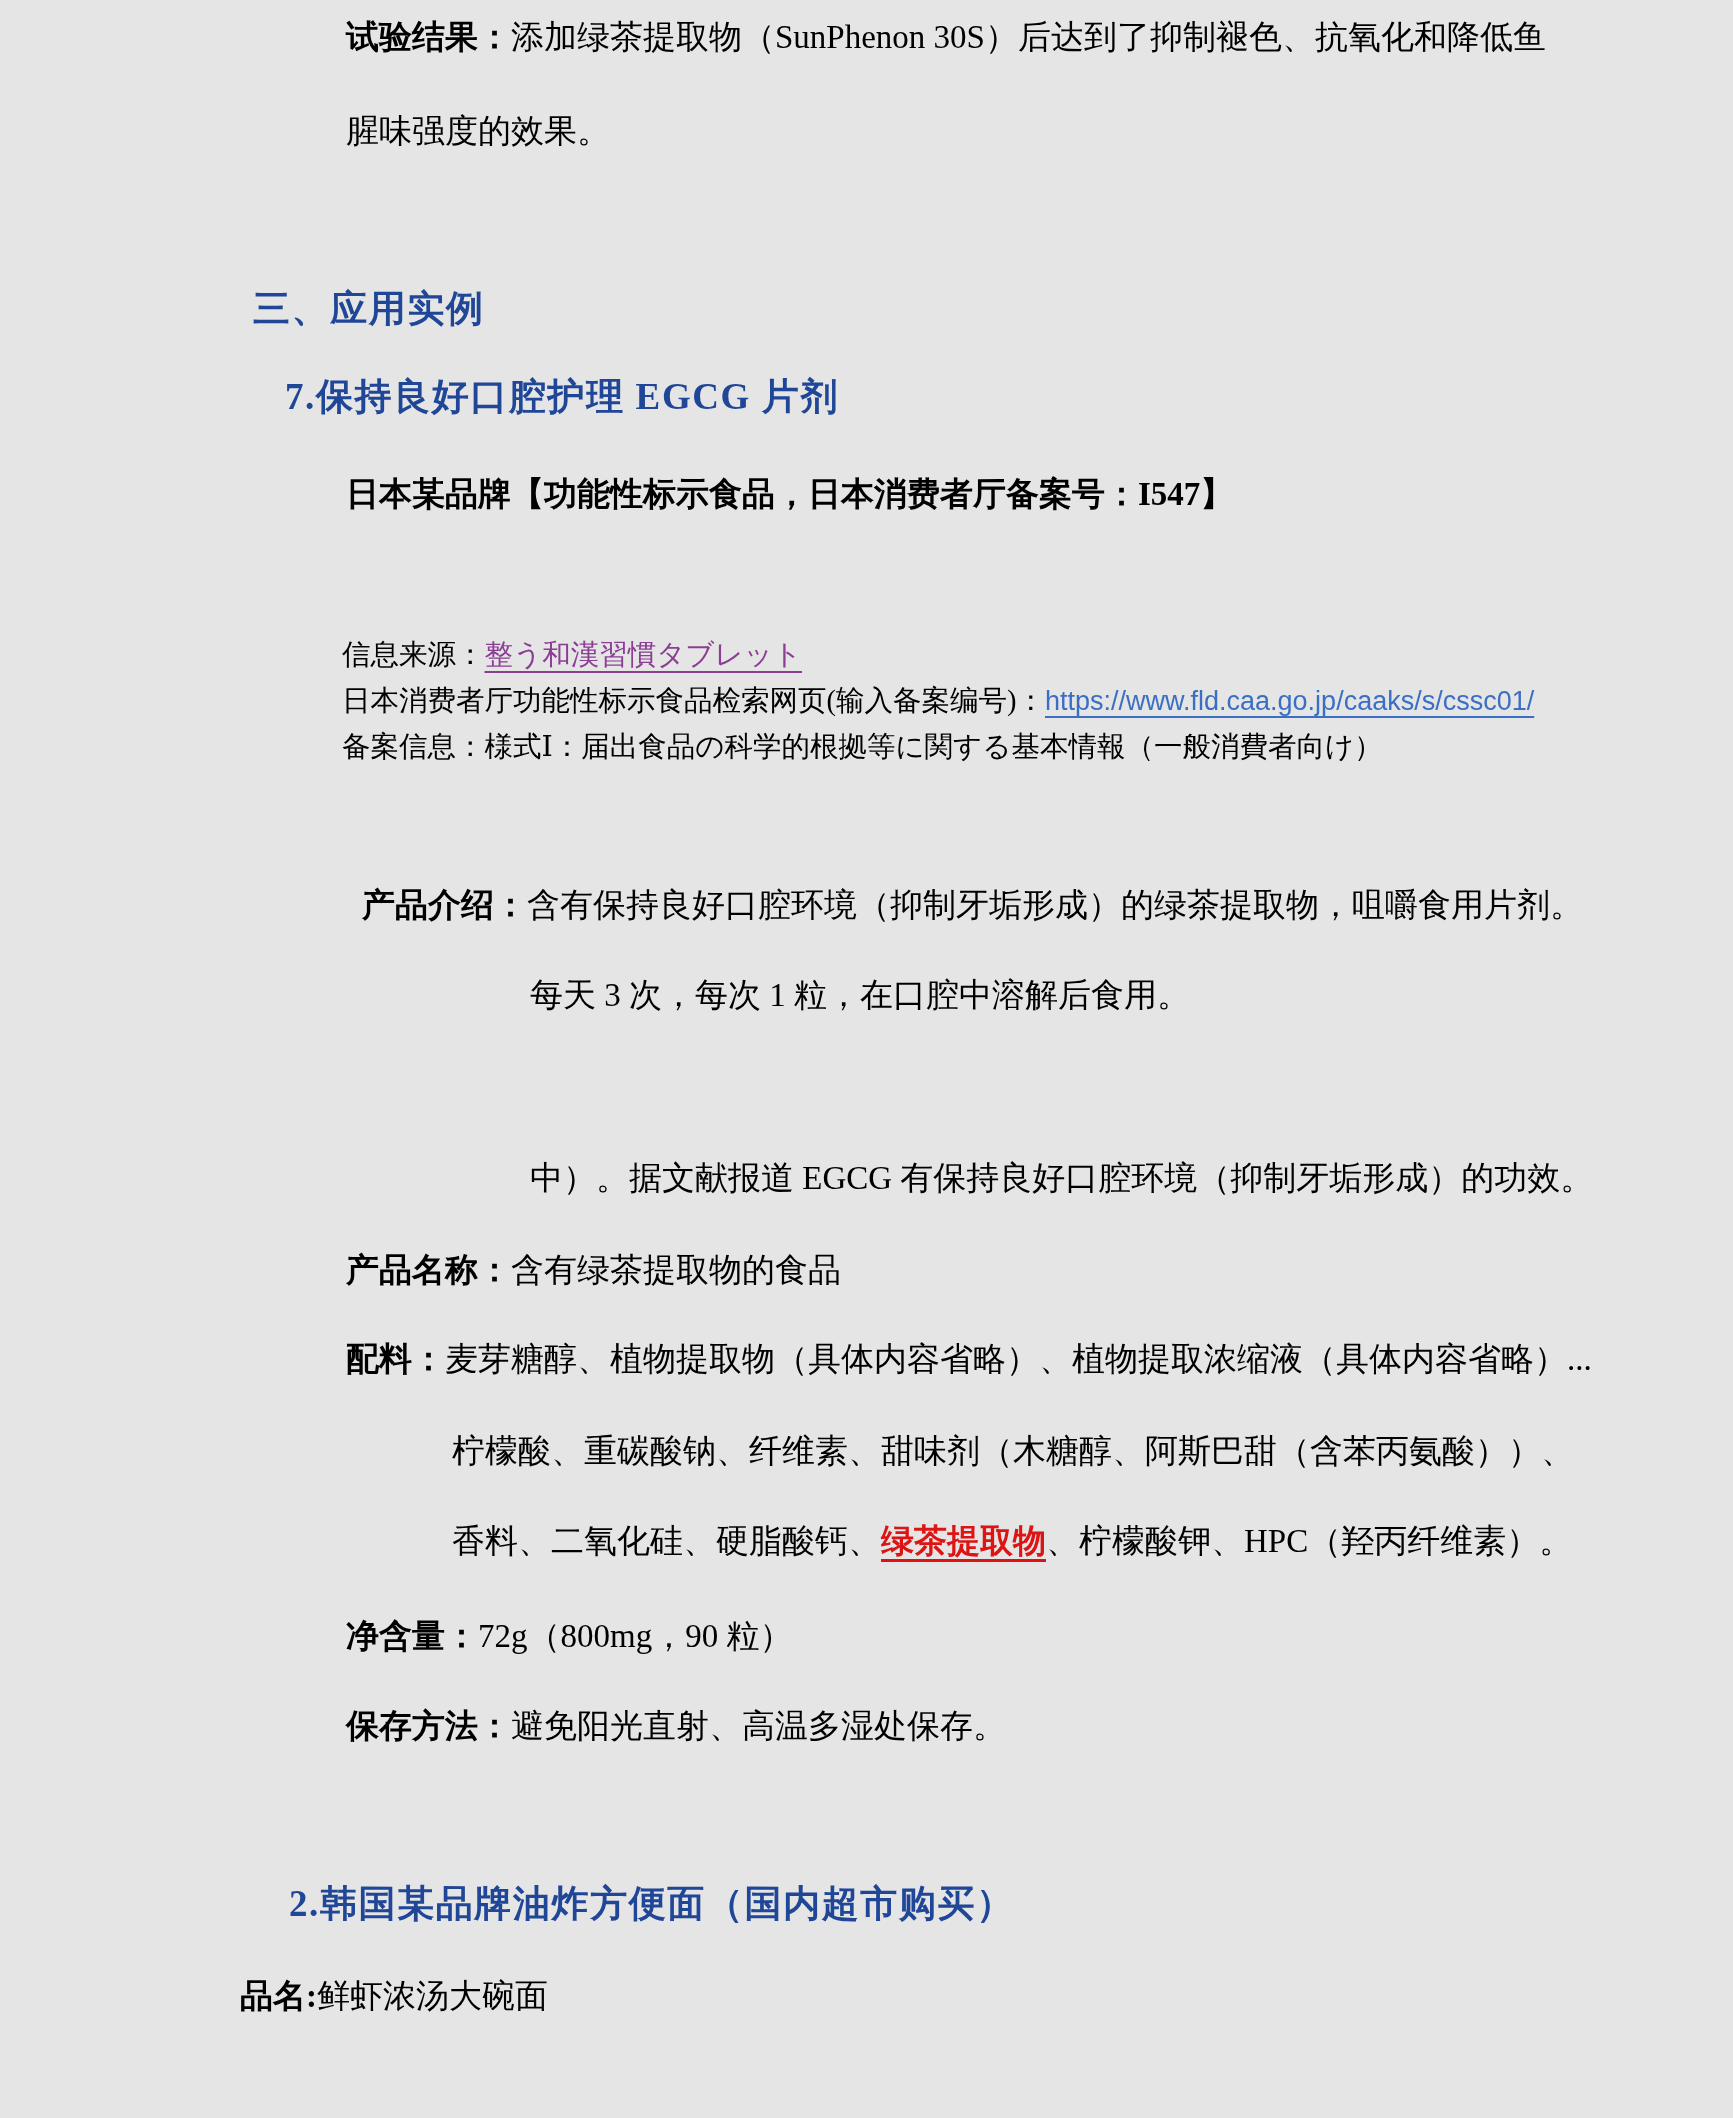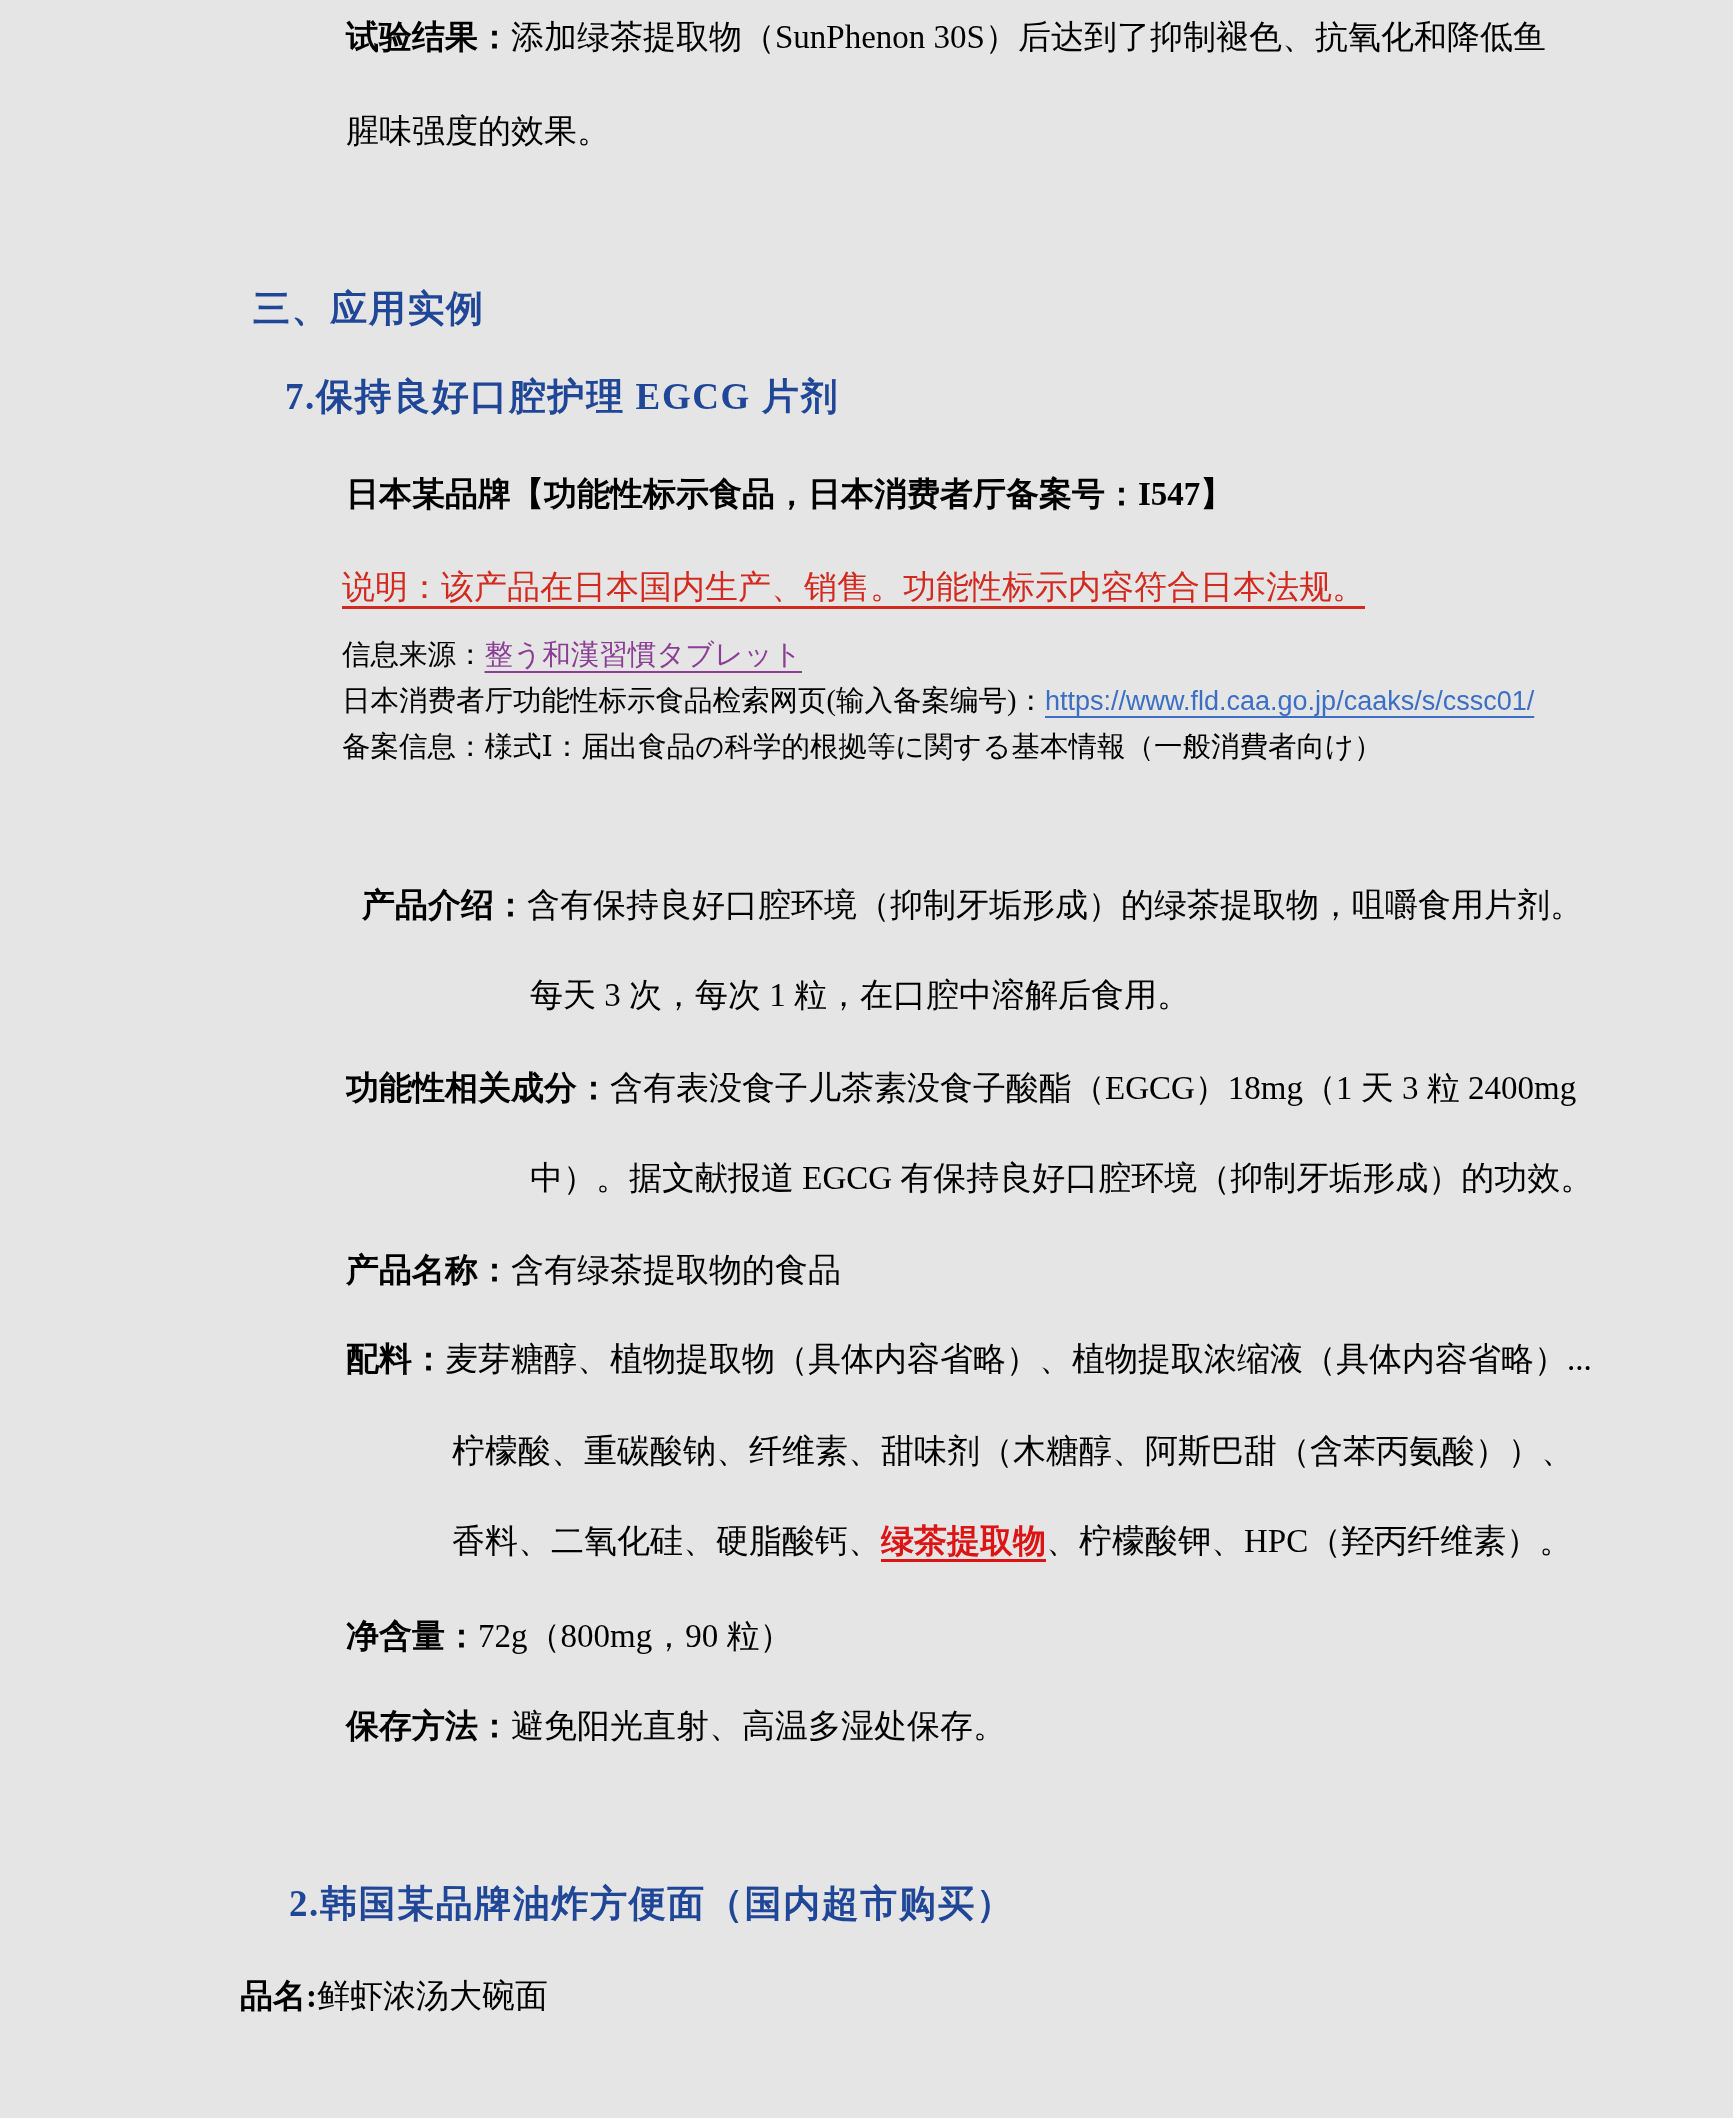--- a/index.html
+++ b/index.html
@@ -65,43 +65,37 @@
     <span class="b">试验结果：</span><span>添加绿茶提取物（SunPhenon 30S）后达到了抑制褪色、抗氧化和降低鱼</span>
   </div>
   <div class="line" style="left:346px;top:112px;">腥味强度的效果。</div>
 
   <div class="line heading" style="left:253px;top:287px;">三、应用实例</div>
 
   <div class="line heading" style="left:285px;top:375px;">7.保持良好口腔护理 EGCG 片剂</div>
 
   <div class="line b" style="left:346px;top:475px;">日本某品牌【功能性标示食品，日本消费者厅备案号：I547】</div>
 
-  <div class="line" style="left:342px;top:568px;">
-    <span class="red-note">说明：该产品在日本国内生产、销售。功能性标示内容符合日本法规。</span>
-  </div>
 
   <div class="line small" style="left:342px;top:637px;">
     <span>信息来源：</span><a class="link-purple" style="font-size:28.5px;font-family:Liberation Sans, sans-serif;">整う和漢習慣タブレット</a>
   </div>
 
   <div class="line small" style="left:342px;top:684px;">
     <span>日本消费者厅功能性标示食品检索网页(输入备案编号)：</span><a class="link-blue">https://www.fld.caa.go.jp/caaks/s/cssc01/</a>
   </div>
 
   <div class="line small" style="left:342px;top:730px;">备案信息：様式Ⅰ：届出食品の科学的根拠等に関する基本情報（一般消費者向け）</div>
 
 
   <div class="line" style="left:362px;top:886px;text-align:center;">
     <span class="b">产品介绍：</span><span>含有保持良好口腔环境（抑制牙垢形成）的绿茶提取物，咀嚼食用片剂。</span>
   </div>
   <div class="line" style="left:530px;top:976px;">每天 3 次，每次 1 粒，在口腔中溶解后食用。</div>
 
-  <div class="line" style="left:346px;top:1069px;">
-    <span class="b">功能性相关成分：</span><span>含有表没食子儿茶素没食子酸酯（EGCG）18mg（1 天 3 粒 2400mg</span>
-  </div>
   <div class="line" style="left:530px;top:1159px;">中）。据文献报道 EGCG 有保持良好口腔环境（抑制牙垢形成）的功效。</div>
 
   <div class="line" style="left:346px;top:1251px;">
     <span class="b">产品名称：</span><span>含有绿茶提取物的食品</span>
   </div>
 
   <div class="line" style="left:346px;top:1340px;">
     <span class="b">配料：</span><span>麦芽糖醇、植物提取物（具体内容省略）、植物提取浓缩液（具体内容省略）...</span>
   </div>
   <div class="line" style="left:452px;top:1432px;">柠檬酸、重碳酸钠、纤维素、甜味剂（木糖醇、阿斯巴甜（含苯丙氨酸））、</div>

